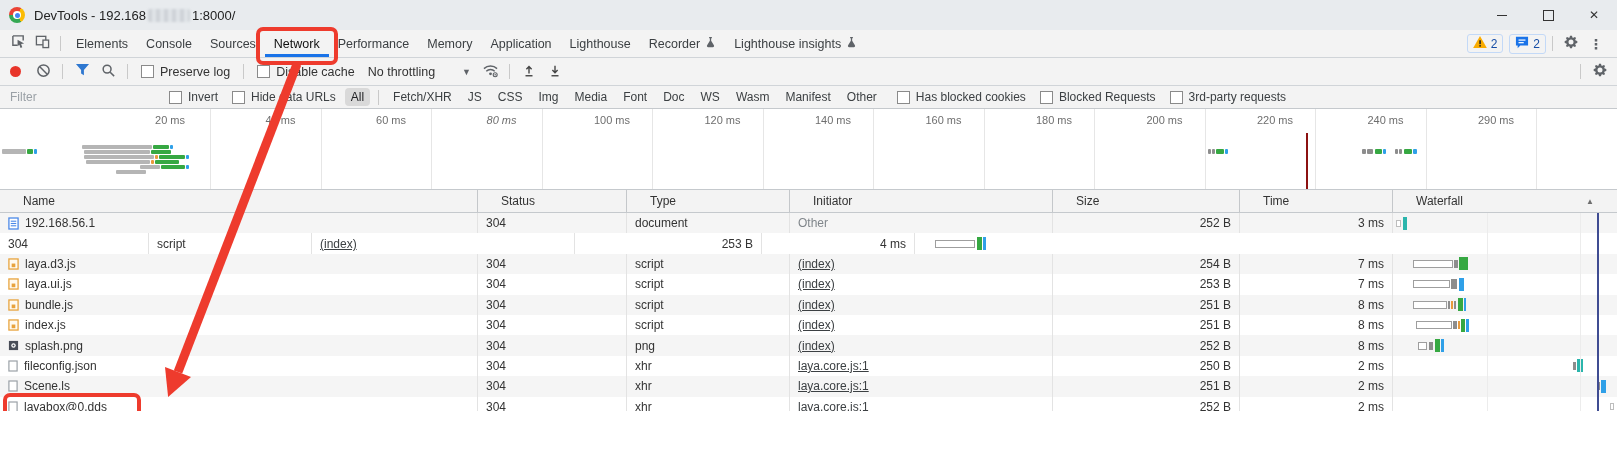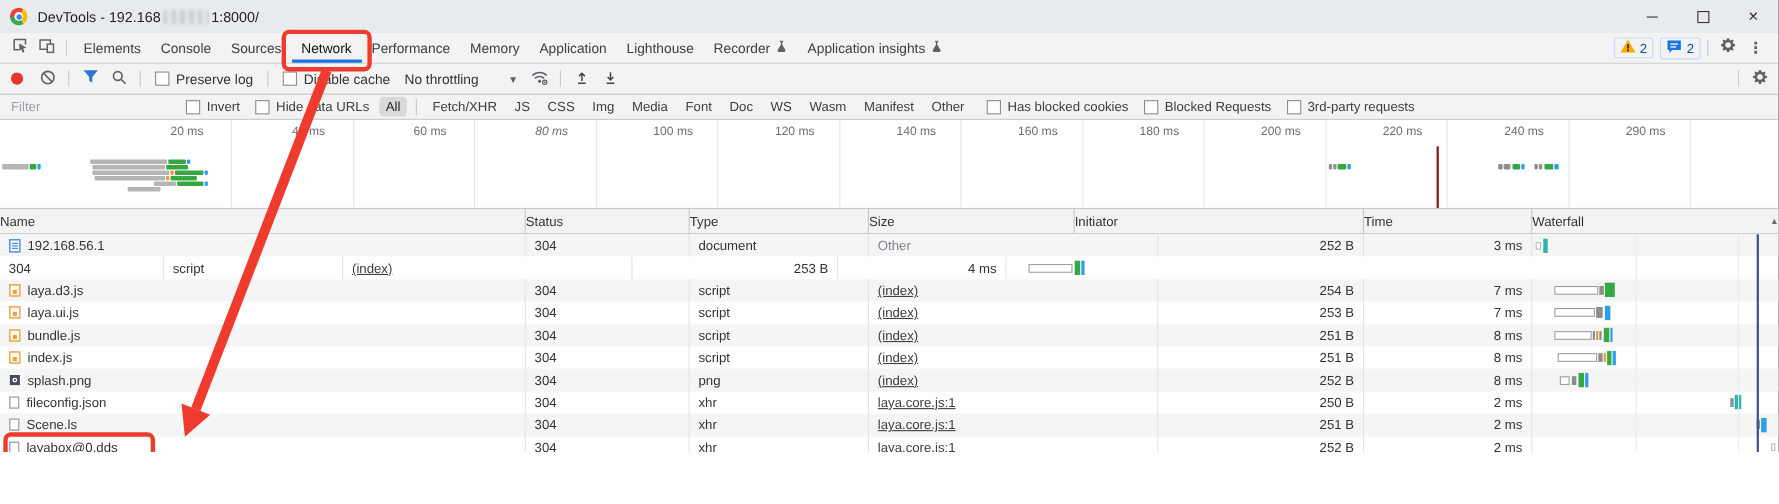--- a/index.html
+++ b/index.html
@@ -46,21 +46,21 @@
   .chip.sel{background:#d9d9d9;color:#202124;}
   
   .overview{position:relative;height:80px;background:#fff;border-bottom:1px solid #c5c9cd;overflow:hidden;}
   .ov-grid{position:absolute;top:0;bottom:0;width:1px;background:#e6e6e6;}
   .ov-label{position:absolute;top:5px;width:72px;text-align:center;font-size:11px;color:#6e6e6e;}
   .ov-bar{position:absolute;border-radius:1px;}
   .ov-event{position:absolute;width:2px;}
   
   .table-area{position:relative;height:272px;background:#fff;}
   .thead{display:flex;height:23px;background:#f3f3f3;border-bottom:1px solid #c5c9cd;font-size:12px;color:#333;box-sizing:border-box;}
-  .th{box-sizing:border-box;padding:0 0;border-right:1px solid #c4c7ca;display:flex;align-items:center;}
+  .th{box-sizing:border-box;padding:0 23px;border-right:1px solid #c4c7ca;display:flex;align-items:center;}
   .tr{display:flex;height:20.4px;font-size:12px;color:#333;}
   .tr.stripe{background:#f5f5f5;}
   .td{box-sizing:border-box;padding:0 8px;border-right:1px solid #e3e3e3;display:flex;align-items:center;
       overflow:hidden;white-space:nowrap;gap:6px;}
   .td.num{justify-content:flex-end;}
   .c-name{width:478px;flex:none;}
   .c-status{width:149px;flex:none;}
   .c-type{width:163px;flex:none;}
   .c-init{width:263px;flex:none;}
   .c-size{width:187px;flex:none;}
@@ -148,21 +148,21 @@
         <div class="tab">
           <span>Lighthouse</span>
         </div>
         <div class="tab">
           <span>Recorder</span>
           <span><svg width="11" height="12" viewBox="0 0 12 13">
               <path d="M4.5 1h3v1l-.8.8V5l3 5a1.4 1.4 0 0 1-1.2 2.2H3.5A1.4 1.4 0 0 1 2.3 10l3-5V2.8L4.5 2z" fill="#5f6368"></path>
             </svg></span>
         </div>
         <div class="tab">
-          <span>Application insights</span>
+          <span>Lighthouse insights</span>
           <span><svg width="11" height="12" viewBox="0 0 12 13">
               <path d="M4.5 1h3v1l-.8.8V5l3 5a1.4 1.4 0 0 1-1.2 2.2H3.5A1.4 1.4 0 0 1 2.3 10l3-5V2.8L4.5 2z" fill="#5f6368"></path>
             </svg></span>
         </div>
       </div>
     <div class="tab-right">
       <div class="badge">
         <span><svg width="14" height="12" viewBox="0 0 16 14">
               <path d="M8 0L16 14H0z" fill="#f9ab00"></path>
               <rect x="7.2" y="5" width="1.8" height="4.5" fill="#202124"></rect>
@@ -351,22 +351,22 @@
       <div class="ov-bar" style="left: 1404px; top: 40px; width: 8px; height: 5px; background: rgb(54, 168, 66);"></div>
       <div class="ov-bar" style="left: 1413px; top: 40px; width: 4px; height: 5px; background: rgb(47, 160, 232);"></div>
       <div class="ov-event" style="left: 1306px; top: 24px; height: 56px; background: rgb(140, 17, 17);"></div>
     </div>
 
   <div class="table-area">
     <div class="thead">
       <div class="th c-name">Name</div>
       <div class="th c-status">Status</div>
       <div class="th c-type">Type</div>
+      <div class="th c-init">Initiator</div>
       <div class="th c-size">Size</div>
-      <div class="th c-init">Initiator</div>
       <div class="th c-time">Time</div>
       <div class="th c-wf">
         <span>Waterfall</span>
         <span class="sort-arrow">▲</span>
       </div>
     </div>
     <div id="tbody">
         <div class="tr stripe">
           <div class="td c-name">
             <span class="fic">

